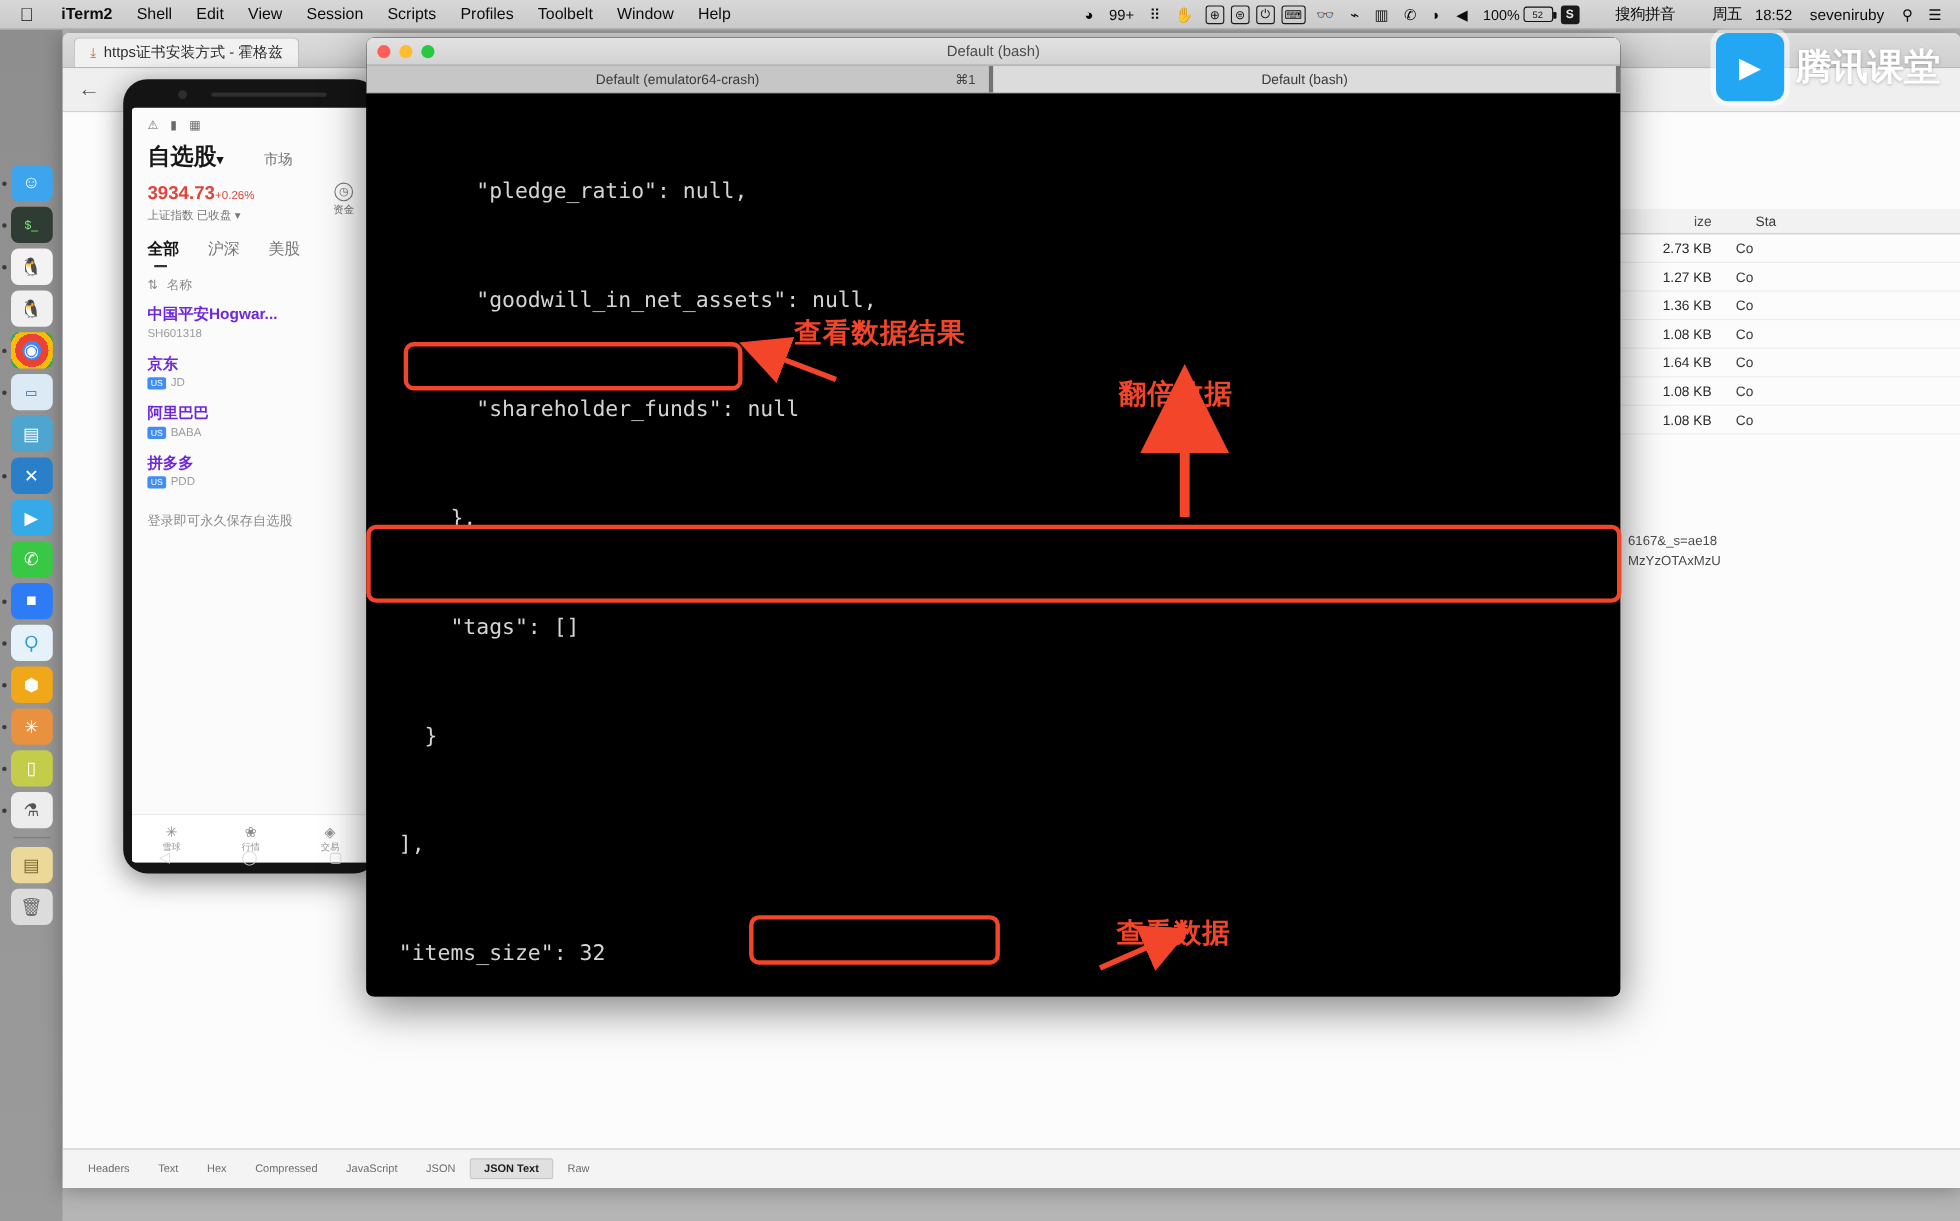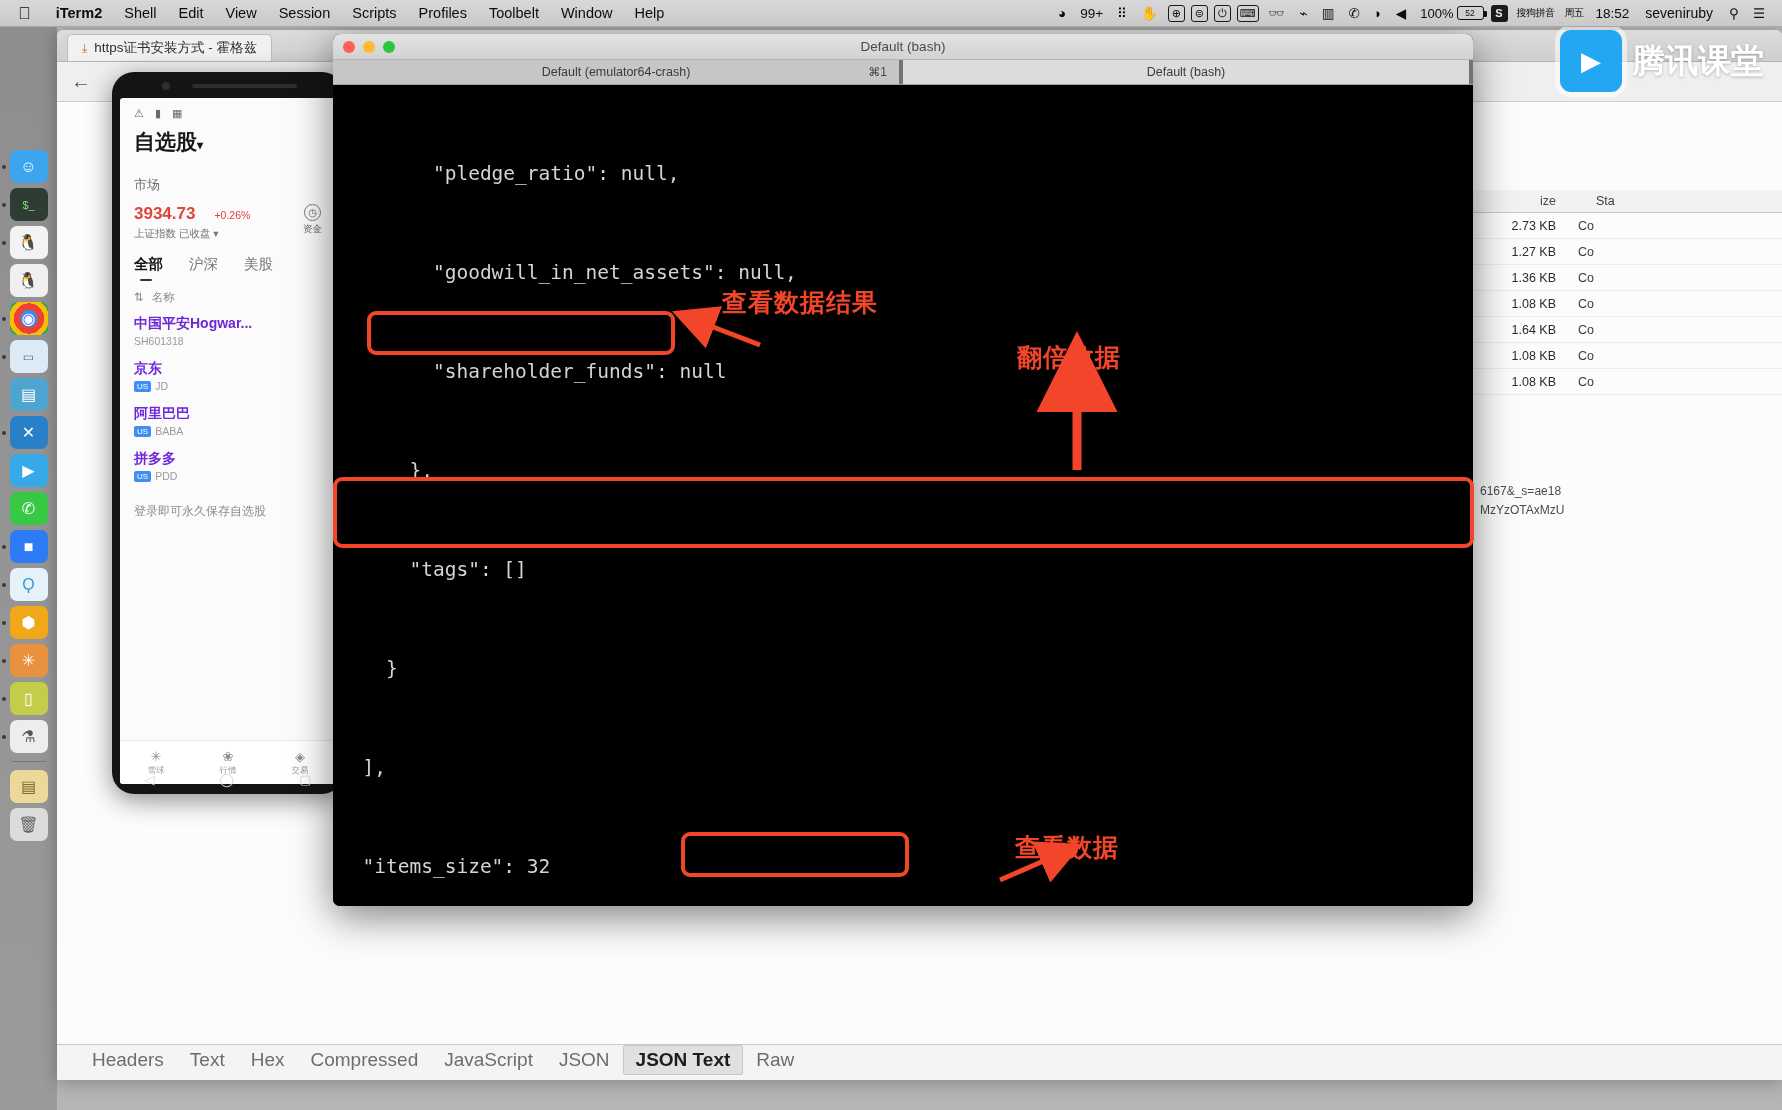--- a/index.html
+++ b/index.html
@@ -39,21 +39,21 @@
     font-size: 8.5px; position: relative; color: #111; margin-right: 7px;
   }
   .menubar .si.batt::after {
     content: ""; position: absolute; right: -4px; top: 4px;
     width: 2.5px; height: 6px; background: #111; border-radius: 0 1px 1px 0;
   }
   .menubar .si.sogou {
     background: #1a1a1a; color: #e9e9e9; border-radius: 3px;
     width: 17px; height: 17px; font-size: 11px; font-weight: bold; margin-right: 4px;
   }
-  .menubar .si.cjk { font-size: 10px; letter-spacing: -.5px; padding: 0 5px; }
+  .menubar .si.cjk { font-size: 14px; letter-spacing: -.5px; padding: 0 5px; margin-left: 24px; }
   .menubar .si.user { padding: 0 9px; font-size: 14px; }
 
   
   .desktop-left {
     position: absolute; left: 0; top: 27px; width: 57px; height: 1083px;
     background: linear-gradient(#8e8e8e, #9b9b9b);
   }
   .desktop-body {
     position: absolute; left: 57px; top: 27px; width: 1725px; height: 1083px;
     background: #b5b5b5;
@@ -123,22 +123,22 @@
     font-size: 12px; color: #3a3a3a; line-height: 1.55; padding: 0 8px;
     word-break: break-all; opacity: .92;
   }
 
   
   .bottom-panel {
     position: absolute; left: 0; right: 0; bottom: 0; height: 108px;
     background: #f4f4f4; border-top: 1px solid #c8c8c8;
   }
   .bp-tabs {
-    display: flex; align-items: flex-start; gap: 0px; height: 34px;
-    padding-left: 22px; font-size: 19px; color: #6d6d6d;
+    display: flex; align-items: center; gap: 0px; height: 34px;
+    padding-left: 10px; font-size: 10px; color: #6d6d6d;
   }
   .bp-tabs .bt { padding: 4px 13px; border-radius: 3px; white-space: nowrap; }
   .bp-tabs .bt.active {
     background: #e0e0e0; color: #1d1d1d; font-weight: bold;
     box-shadow: inset 0 0 0 1px #c7c7c7;
   }
   .bp-url {
     padding: 14px 22px 0; font-size: 11.5px; color: #8c8c8c;
     white-space: nowrap; overflow: hidden; text-overflow: ellipsis;
     font-family: "Liberation Sans", sans-serif;
@@ -160,28 +160,28 @@
     border-radius: 50%; background: #2e2e2e;
   }
   .phone .notch-bar {
     position: absolute; top: 12px; left: 80px; width: 105px; height: 4px;
     border-radius: 2px; background: #2e2e2e;
   }
   .ph-status {
     display: flex; gap: 11px; padding: 9px 14px 2px; font-size: 11px; color: #6a6a6a;
   }
   .ph-title-row {
-    display: flex; align-items: baseline; gap: 20px; padding: 6px 14px 0; flex-direction: column;
+    display: flex; align-items: baseline; gap: 37px; padding: 6px 14px 0;
   }
   .ph-title { font-size: 21px; font-weight: bold; color: #181818; letter-spacing: 0; }
   .ph-title .caret { font-size: 12px; }
   .ph-sub { font-size: 13px; color: #6f6f6f; }
   .ph-index-row { display: flex; align-items: flex-start; padding: 10px 14px 0; }
   .ph-index-num { font-size: 17px; font-weight: bold; color: #e0443a; }
-  .ph-index-pct { font-size: 10.5px; color: #e0443a; margin-left: 19px; }
+  .ph-index-pct { font-size: 10.5px; color: #e0443a; margin-left: 0; }
   .ph-index-label { font-size: 10.5px; color: #777; margin-top: 3px; }
   .ph-index-right { margin-left: auto; text-align: center; color: #6a6a6a; }
   .ph-index-right .circ {
     width: 17px; height: 17px; border: 1.4px solid #7a7a7a; border-radius: 50%;
     margin: 0 auto 2px; font-size: 10px; line-height: 15px;
   }
   .ph-index-right .lbl { font-size: 9.5px; }
   .ph-tabs { display: flex; gap: 26px; padding: 14px 14px 0; }
   .ph-tabs .t { font-size: 14.5px; color: #777; }
   .ph-tabs .t.on { color: #151515; font-weight: bold; position: relative; }

